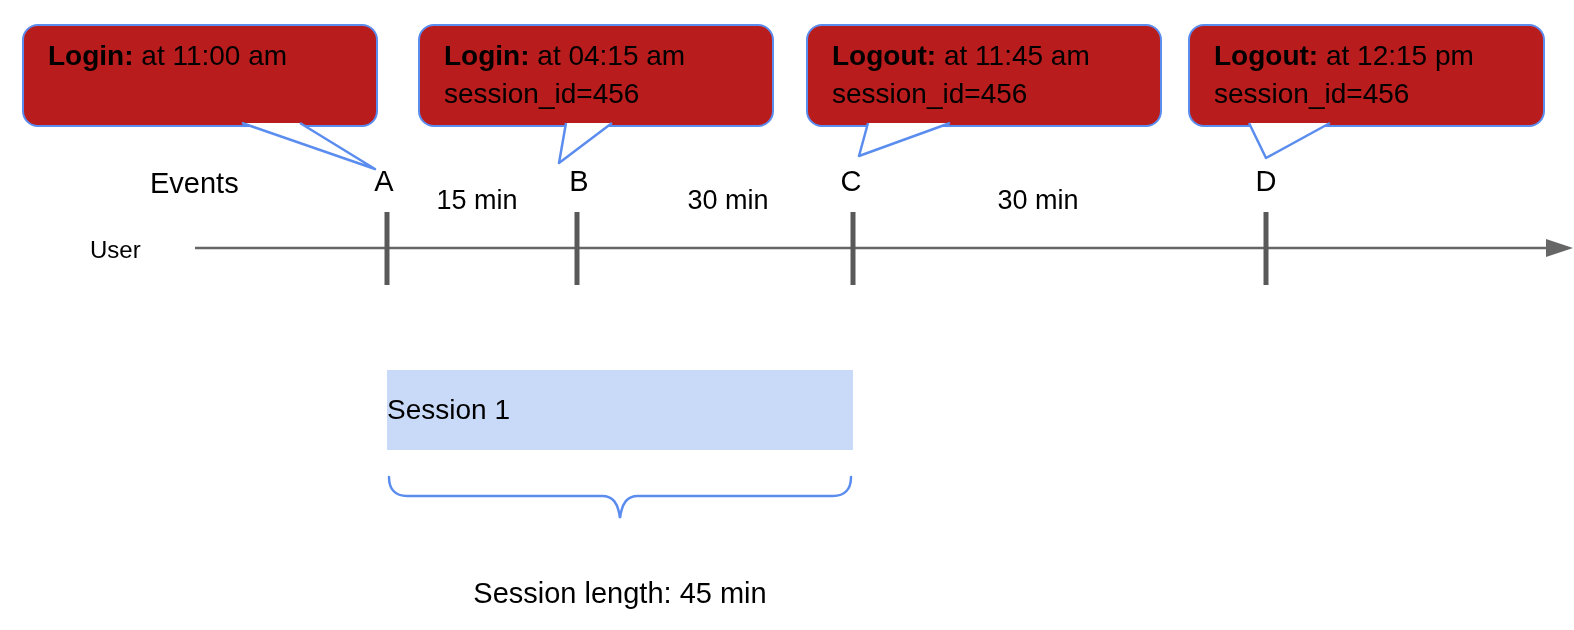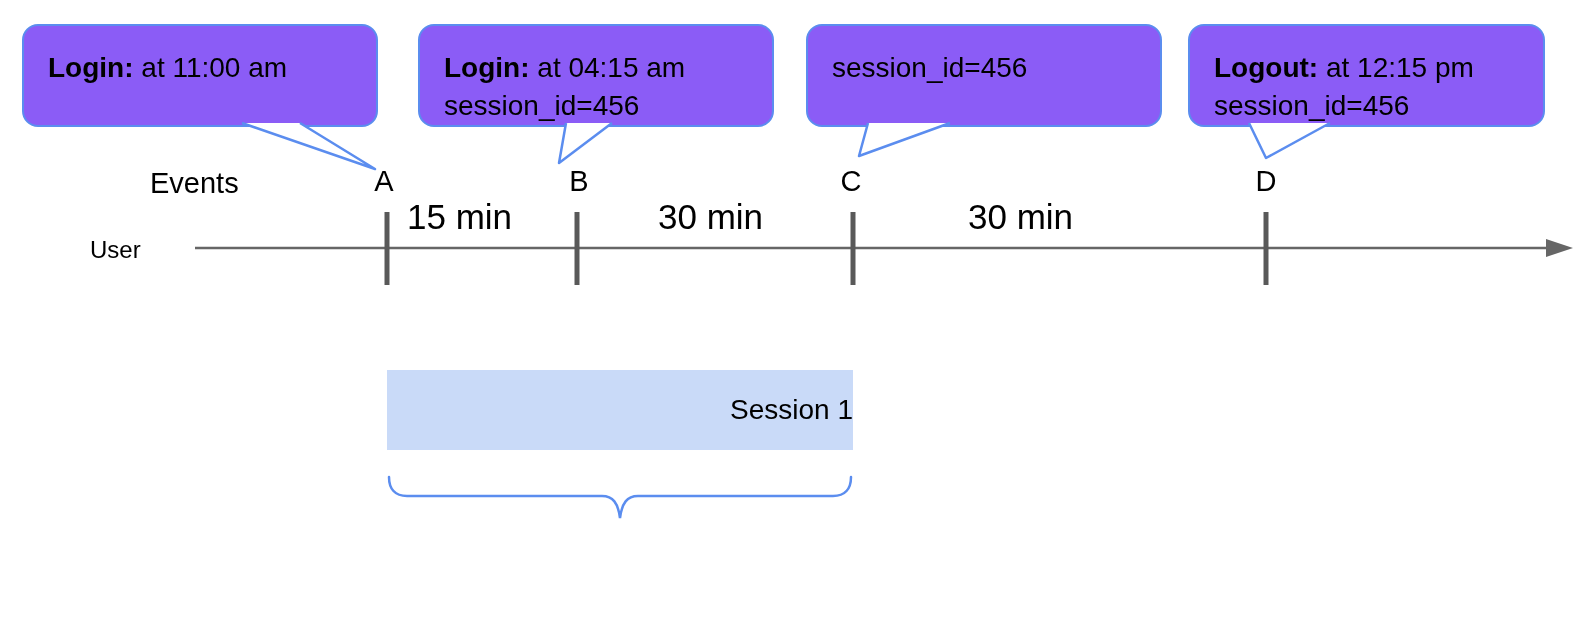--- a/index.html
+++ b/index.html
@@ -18,24 +18,24 @@
     font-family:"Liberation Sans", sans-serif;
     color:var(--text);
     overflow:hidden;
   }
   
   .bubble{
     position:absolute;
     top:24px;height:103px;width:356px;
     border:2.5px solid var(--bubble-border);
     border-radius:16px;
-    background:#8b5cf6;
+    background:#b91c1c;
     box-sizing:border-box;
     z-index:1;
-    padding:23px 0 0 24px;
+    padding:11px 0 0 24px;
     font-size:28px;line-height:38px;
     white-space:nowrap;
   }
   .bubble .bold{font-weight:bold;}
   .b1{left:22px;}
   .b2{left:418px;}
   .b3{left:806px;}
   .b4{left:1188px;width:357px;}
   
   svg.overlay{
@@ -49,46 +49,47 @@
   .brace{fill:none;stroke:var(--brace);stroke-width:2.5;stroke-linecap:round;}
   
   .lbl{position:absolute;z-index:2;}
   .events-label{left:150px;top:167px;width:110px;text-align:left;font-size:29px;}
   .user-label{left:90px;top:236px;font-size:24px;}
   .tick-label{top:165px;width:60px;text-align:center;font-size:29px;}
   .tl-a{left:354px;}
   .tl-b{left:549px;}
   .tl-c{left:821px;}
   .tl-d{left:1236px;}
-  .interval{top:197px;width:140px;font-size:35px;}
+  .interval{top:185px;width:140px;text-align:center;font-size:27px;}
   .iv-1{left:407px;}
   .iv-2{left:658px;}
   .iv-3{left:968px;}
   
   .session-bar{
     left:387px;top:370px;width:466px;height:80px;
     background:var(--session-fill);
-    display:flex;align-items:center;justify-content:flex-end;
+    display:flex;align-items:center;justify-content:flex-start;
     font-size:28px;z-index:1;
   }
   .session-length{left:385px;top:577px;width:470px;text-align:center;font-size:29px;}
 </style>
 </head>
 <body>
 
 <div class="canvas">
 
   <div class="bubble b1">
     <div><span class="bold">Login:</span> <span>at 11:00 am</span></div>
   </div>
   <div class="bubble b2">
     <div><span class="bold">Login:</span> <span>at 04:15 am</span></div>
     <div>session_id=456</div>
   </div>
   <div class="bubble b3">
+    <div><span class="bold">Logout:</span> <span>at 11:45 am</span></div>
     <div>session_id=456</div>
   </div>
   <div class="bubble b4">
     <div><span class="bold">Logout:</span> <span>at 12:15 pm</span></div>
     <div>session_id=456</div>
   </div>
 
   <div class="lbl events-label">Events</div>
   <div class="lbl user-label">User</div>
 
@@ -98,20 +99,21 @@
   <div class="lbl tick-label tl-d">D</div>
 
   <div class="lbl interval iv-1">15 min</div>
   <div class="lbl interval iv-2">30 min</div>
   <div class="lbl interval iv-3">30 min</div>
 
   <div class="lbl session-bar">
     <span>Session 1</span>
   </div>
 
+  <div class="lbl session-length">Session length: 45 min</div>
 
   <svg class="overlay" width="1574" height="630" viewBox="0 0 1574 630">
 
     <path class="tail" d="M 242 123 L 375 169 L 300 123"></path>
     <path class="tail" d="M 566 123 L 559 163 L 612 123"></path>
     <path class="tail" d="M 868 123 L 859 156 L 950 123"></path>
     <path class="tail" d="M 1249 123 L 1266 158 L 1330 123"></path>
 
     <line class="axis" x1="195" y1="248" x2="1549" y2="248"></line>
     <polygon class="arrowhead" points="1546,239 1546,257 1573,248"></polygon>

